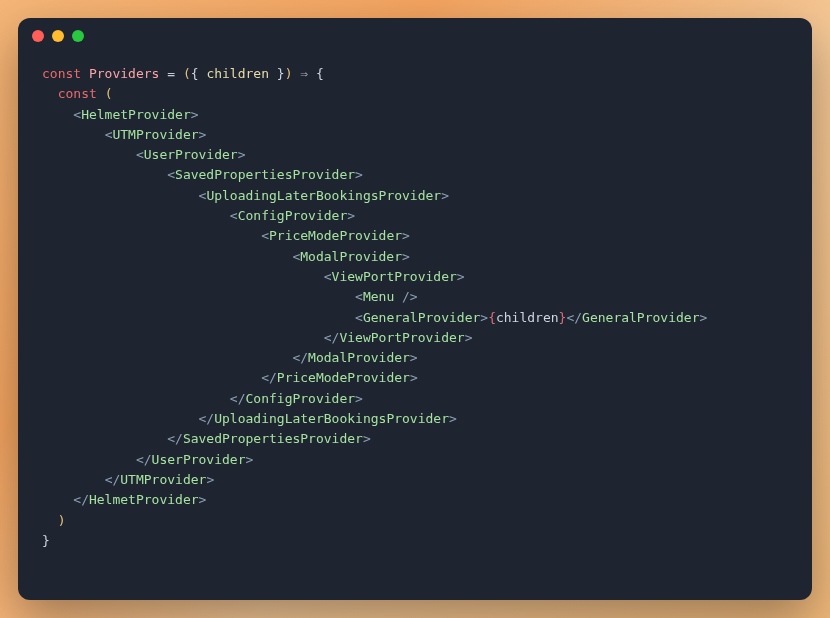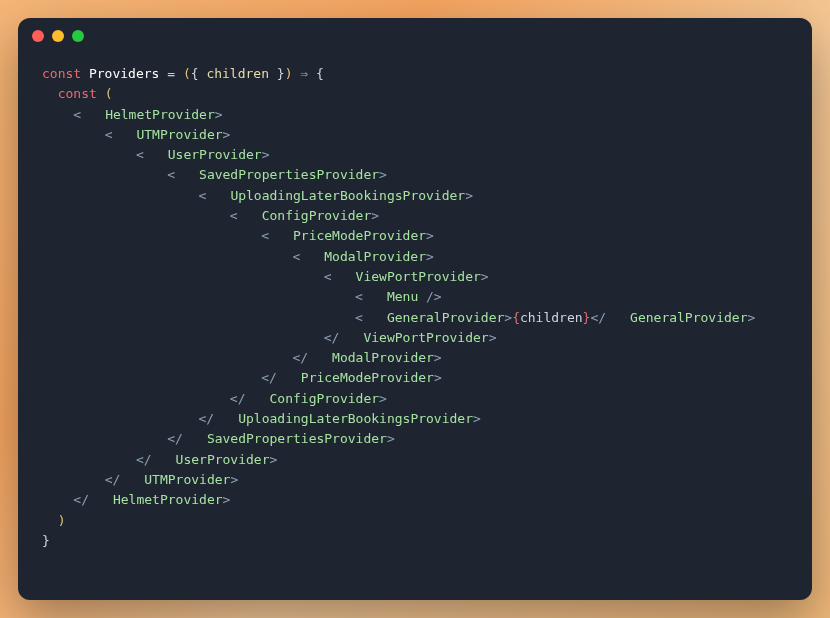--- a/index.html
+++ b/index.html
@@ -45,28 +45,28 @@
     font-size: 13px;
     line-height: 20.3px;
     color: #cfd5e1;
   }
   pre.code {
     white-space: pre;
     font-family: inherit;
   }
   .kw-const { color: #ec6a6a; }
   .kw-return { color: #ec6a6a; }
-  .fn-name { color: #ffffff; }
+  .fn-name { color: #fca5a5; }
   .punct { color: #c3c9d5; }
   .paren { color: #e6c27a; }
   .brace { color: #cfd5e1; }
   .param { color: #e8dca8; }
   .arrow { color: #9aa3b2; }
   .tag-angle { color: #8aa0b4; }
-  .tag-name { color: #a6e3a1; margin-left: 24px; }
+  .tag-name { color: #a6e3a1; }
   .expr-brace { color: #e06c75; }
   .expr-name { color: #cfd5e1; }
 </style>
 </head>
 <body>
 
 <div class="window">
   <div class="titlebar">
     <div class="dot red"></div>
     <div class="dot yellow"></div>

